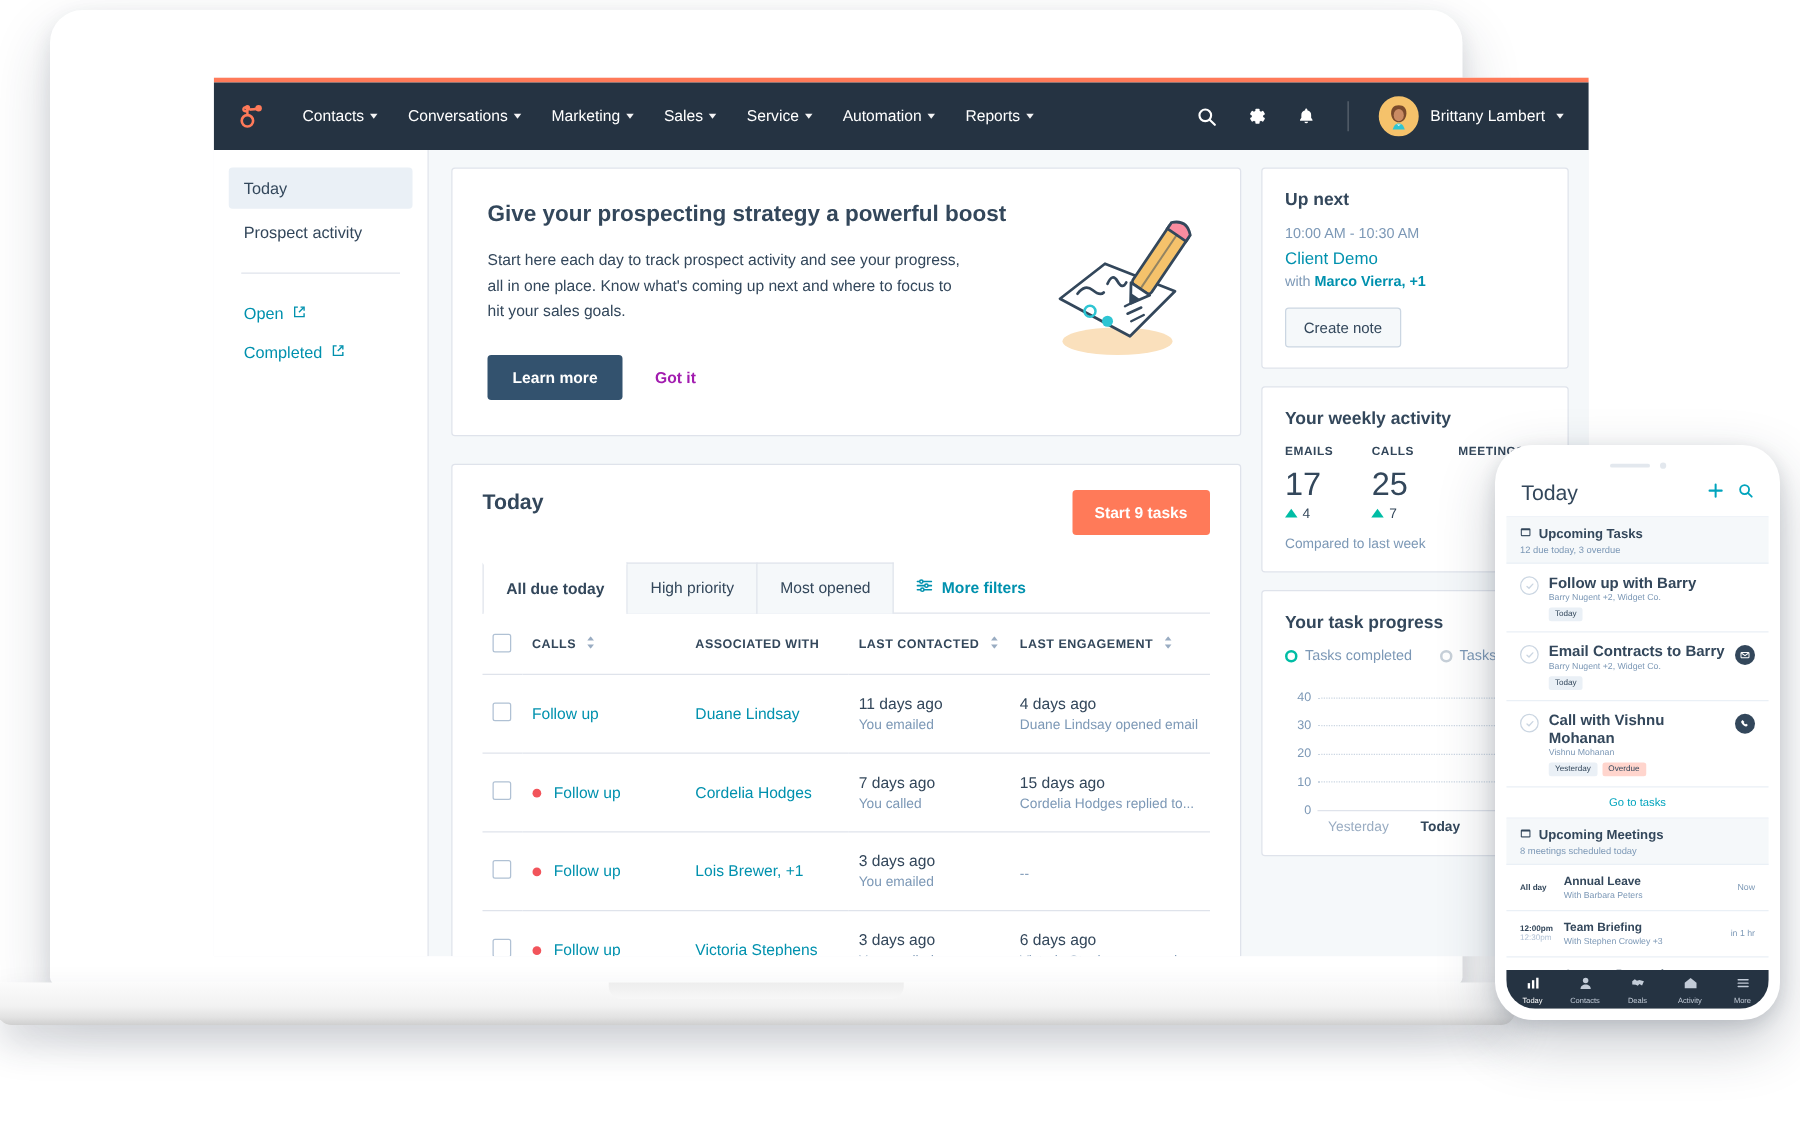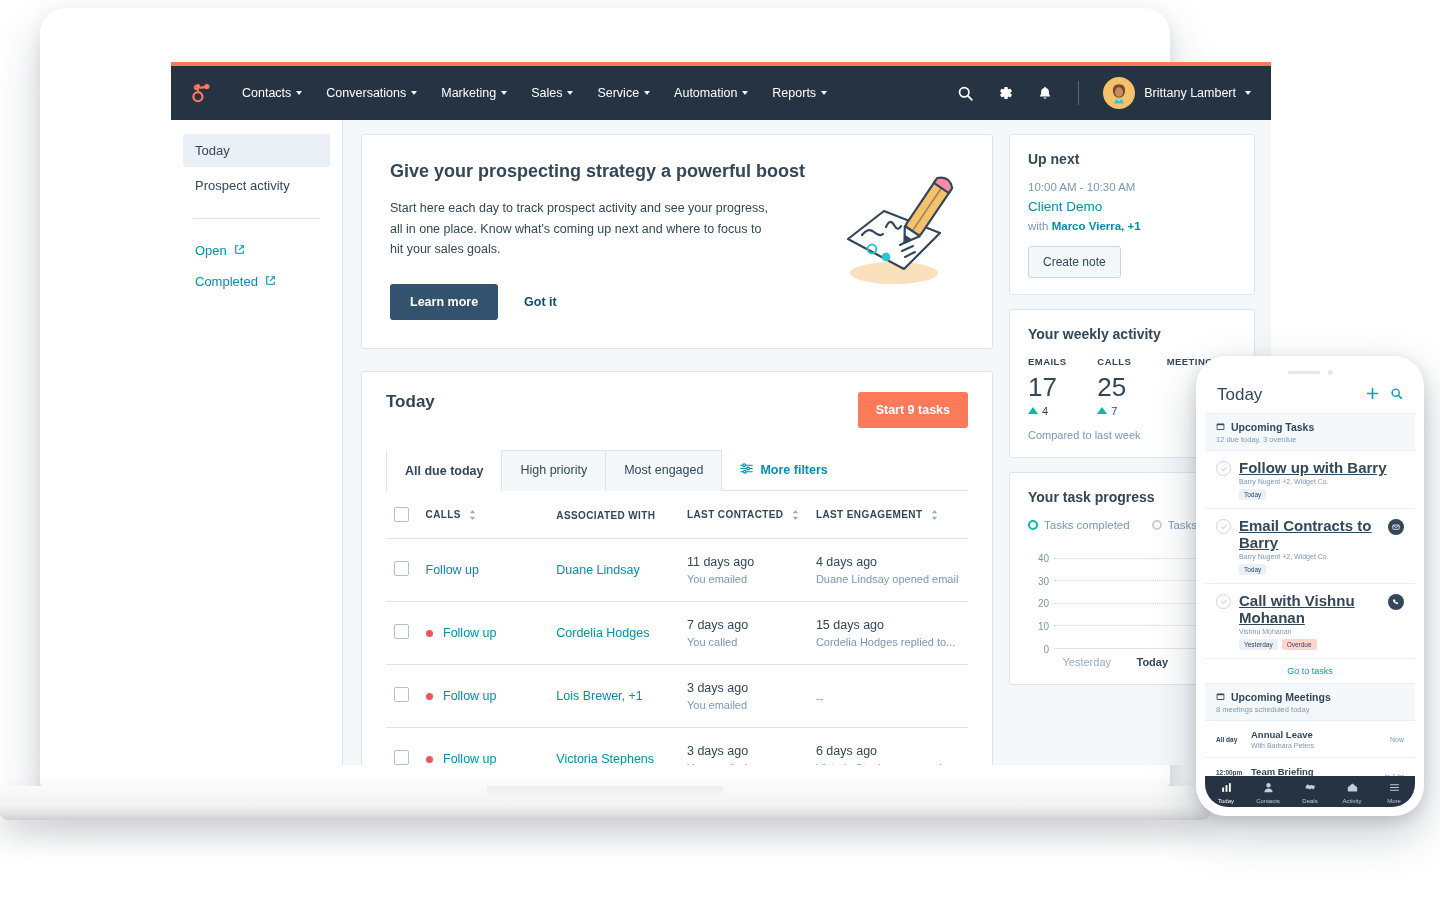--- a/index.html
+++ b/index.html
@@ -222,21 +222,21 @@
     color: #ffffff;
     border: none;
     font-size: 12.5px;
     font-weight: bold;
     padding: 11px 20px;
     border-radius: 3px;
     cursor: pointer;
     font-family: inherit;
   }
   .link-teal {
-    color: #0c4a6e;
+    color: #a21caf;
     font-size: 12.5px;
     cursor: pointer;
     font-weight: bold;
   }
   .hero-illus { width: 140px; flex: none; margin-left: 16px; margin-top: 8px; }
 
   
   .today-card { padding: 20px 24px 0 24px; }
   .today-head {
     display: flex; align-items: flex-start; justify-content: space-between;
@@ -438,21 +438,21 @@
     padding: 8px 11px;
     border-bottom: 1px solid #eaf0f6;
   }
   .ph-check {
     width: 15px; height: 15px; border-radius: 50%;
     border: 1px solid #cbd6e2; flex: none;
     display: flex; align-items: center; justify-content: center;
     margin-top: 2px;
   }
   .ph-task-body { flex: 1; min-width: 0; }
-  .ph-task-title { font-size: 15px; font-weight: bold; color: #33475b; text-decoration: underline; }
+  .ph-task-title { font-size: 12px; font-weight: bold; color: #33475b; }
   .ph-task-sub { font-size: 7px; color: #7c98b6; margin-top: 2px; }
   .ph-badges { display: flex; gap: 4px; margin-top: 4px; }
   .ph-badge {
     font-size: 6.5px; padding: 2px 5px; border-radius: 2px;
     background: #eaf0f6; color: #33475b;
   }
   .ph-badge.overdue { background: #ffd5cd; color: #33475b; }
   .ph-task-ic {
     width: 16px; height: 16px; border-radius: 50%;
     background: #33475b; color: #fff; flex: none;
@@ -654,21 +654,21 @@
             </div>
 
             <div class="tabs">
               <div class="tab active">
                 <span>All due today</span>
               </div>
               <div class="tab">
                 <span>High priority</span>
               </div>
               <div class="tab">
-                <span>Most engaged</span>
+                <span>Most opened</span>
               </div>
               <div class="more-filters">
                 <span>
                   <svg viewBox="0 0 16 16" width="13" height="13" stroke="#0091ae" stroke-width="1.5" fill="none">
                     <path d="M1 4h14M1 8h14M1 12h14" stroke-linecap="round"></path>
                     <circle cx="5" cy="4" r="1.6" fill="#fff"></circle>
                       <circle cx="10" cy="8" r="1.6" fill="#fff"></circle>
                       <circle cx="6" cy="12" r="1.6" fill="#fff"></circle>
                   </svg>
                 </span>

